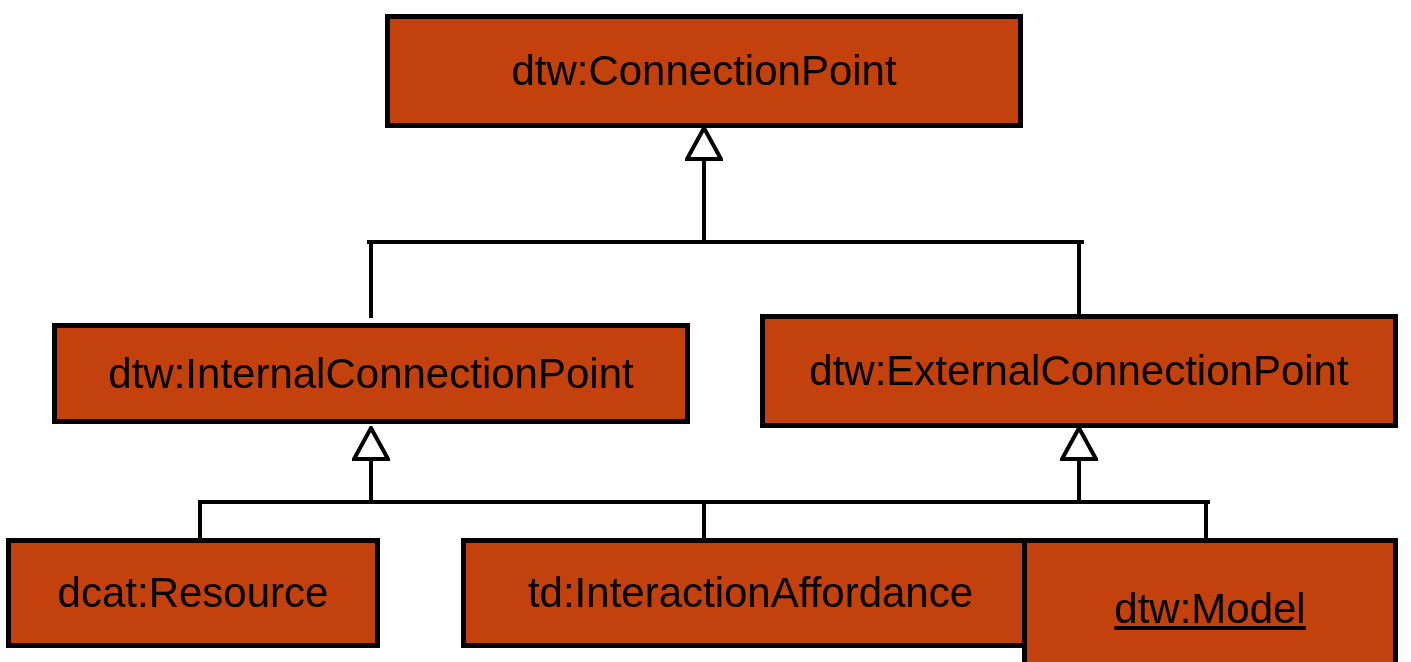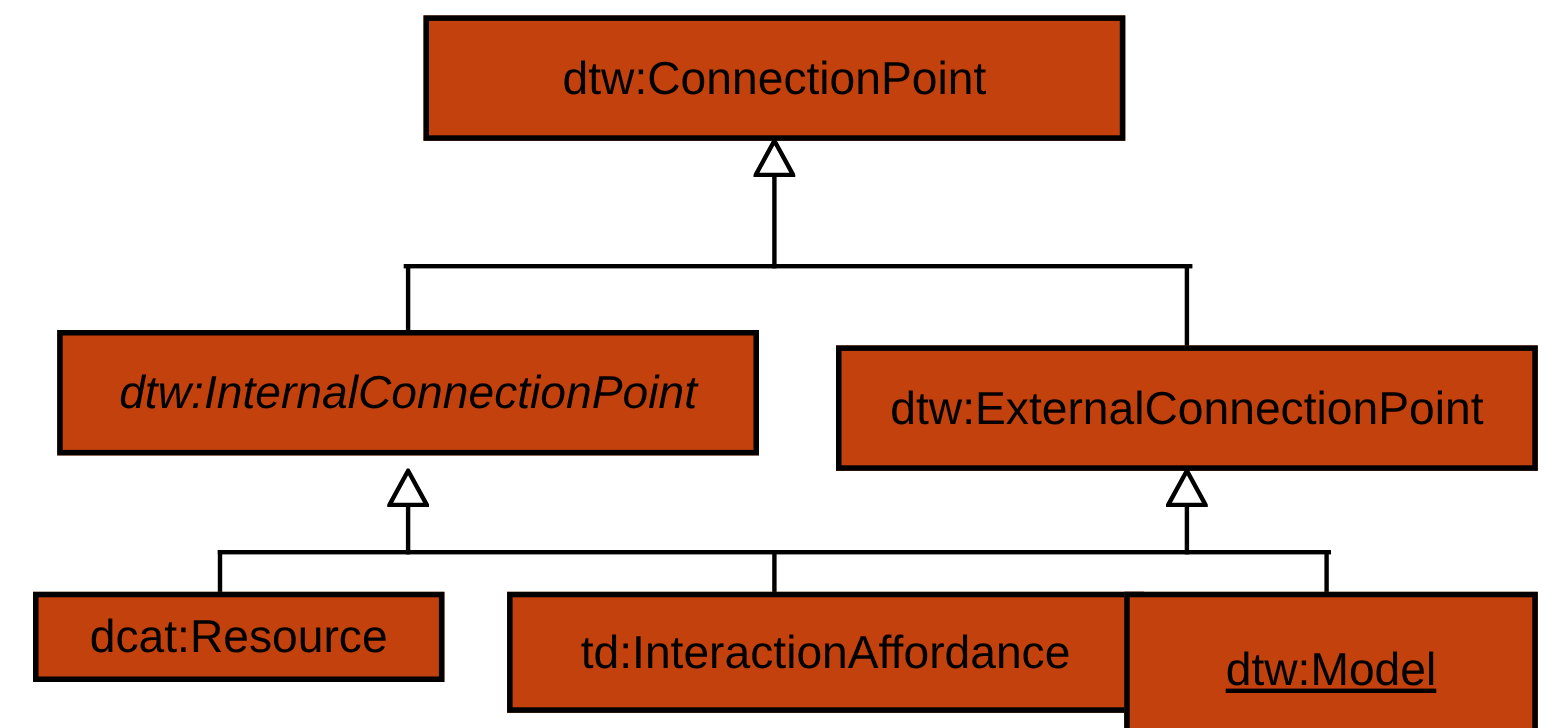--- a/index.html
+++ b/index.html
@@ -37,23 +37,23 @@
     z-index: 1;
   }
   .arrowhead {
     position: absolute;
     z-index: 3;
     display: block;
   }
 
   
   #n-top      { left: 385px;  top: 14px;  width: 638px; height: 114px; }
-  #n-mid-l    { left: 52px;   top: 300px; width: 638px; height: 114px; font-style: italic; }
+  #n-mid-l    { left: 52px;   top: 323px; width: 638px; height: 101px; }
   #n-mid-r    { left: 760px;  top: 314px; width: 638px; height: 114px; }
-  #n-bot-l    { left: 30px;   top: 538px; width: 374px; height: 82px; }
+  #n-bot-l    { left: 6px;   top: 538px; width: 374px; height: 110px; }
   #n-bot-m    { left: 461px;  top: 538px; width: 579px; height: 110px; }
   #n-bot-r    { left: 1022px; top: 538px; width: 376px; height: 142px; text-decoration: underline; }
 
   
   #l-top-stem   { left: 702px;  top: 158px; width: 4px;    height: 86px; }
   #l-h1         { left: 367px;  top: 240px; width: 717px;  height: 4px; }
   #l-v-mid-l    { left: 369px;  top: 240px; width: 4px;    height: 78px; }
   #l-v-mid-r    { left: 1077px; top: 240px; width: 4px;    height: 78px; }
   #l-stem-l     { left: 369px;  top: 459px; width: 4px;    height: 45px; }
   #l-stem-r     { left: 1077px; top: 459px; width: 4px;    height: 45px; }

